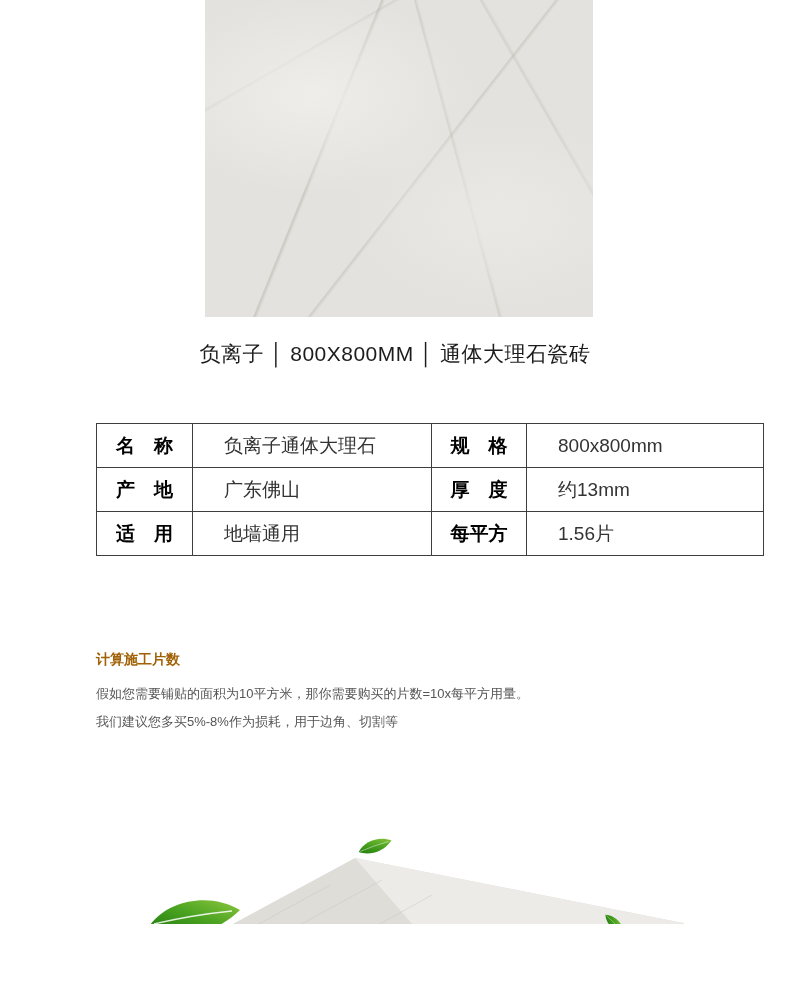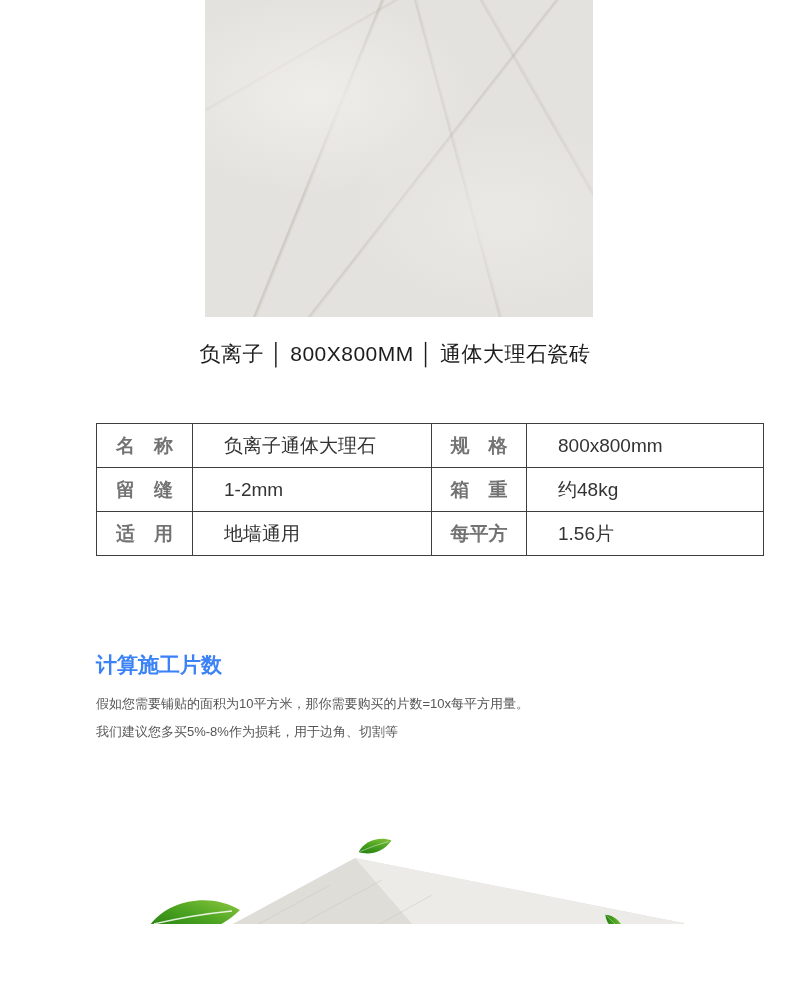--- a/index.html
+++ b/index.html
@@ -26,27 +26,27 @@
     font-size:21px;line-height:26px;color:#1c1c1c;letter-spacing:.5px;
   }
   
   table.spec{
     position:absolute;left:96px;top:423px;border-collapse:collapse;table-layout:fixed;
   }
   table.spec td{
     border:1px solid #3e3e3e;height:41px;vertical-align:middle;
     white-space:nowrap;overflow:hidden;
   }
-  td.lbl{width:93px;text-align:center;font-weight:bold;font-size:19px;color:#737373;}
+  td.lbl{width:93px;text-align:center;font-weight:bold;font-size:19px;color:#000000;}
   td.lbl2{width:92px;}
   td.val{width:206px;font-size:19px;color:#333;padding-left:31px;}
   td.val2{width:204px;}
   
   .calc{position:absolute;left:96px;top:651px;width:624px;}
-  .calc-h{font-size:21px;font-weight:bold;color:#3b82f6;margin:0 0 11px 0;}
+  .calc-h{font-size:14px;font-weight:bold;color:#a16207;margin:0 0 11px 0;}
   .calc-line{font-size:13px;color:#555;line-height:28px;}
   
   .scene{position:absolute;left:0;top:780px;width:790px;height:220px;}
   svg{display:block;}
 </style>
 </head>
 <body>
 
 <div class="page">
 
@@ -56,24 +56,24 @@
 
   <table class="spec">
     <tbody>
         <tr>
       <td class="lbl">名　称</td>
       <td class="val">负离子通体大理石</td>
       <td class="lbl lbl2">规　格</td>
       <td class="val val2">800x800mm</td>
     </tr>
     <tr>
-      <td class="lbl">留　缝</td>
-      <td class="val">1-2mm</td>
-      <td class="lbl lbl2">箱　重</td>
-      <td class="val val2">约48kg</td>
+      <td class="lbl">产　地</td>
+      <td class="val">广东佛山</td>
+      <td class="lbl lbl2">厚　度</td>
+      <td class="val val2">约13mm</td>
     </tr>
     <tr>
       <td class="lbl">适　用</td>
       <td class="val">地墙通用</td>
       <td class="lbl lbl2">每平方</td>
       <td class="val val2">1.56片</td>
     </tr>
   </tbody>
     </table>
 

